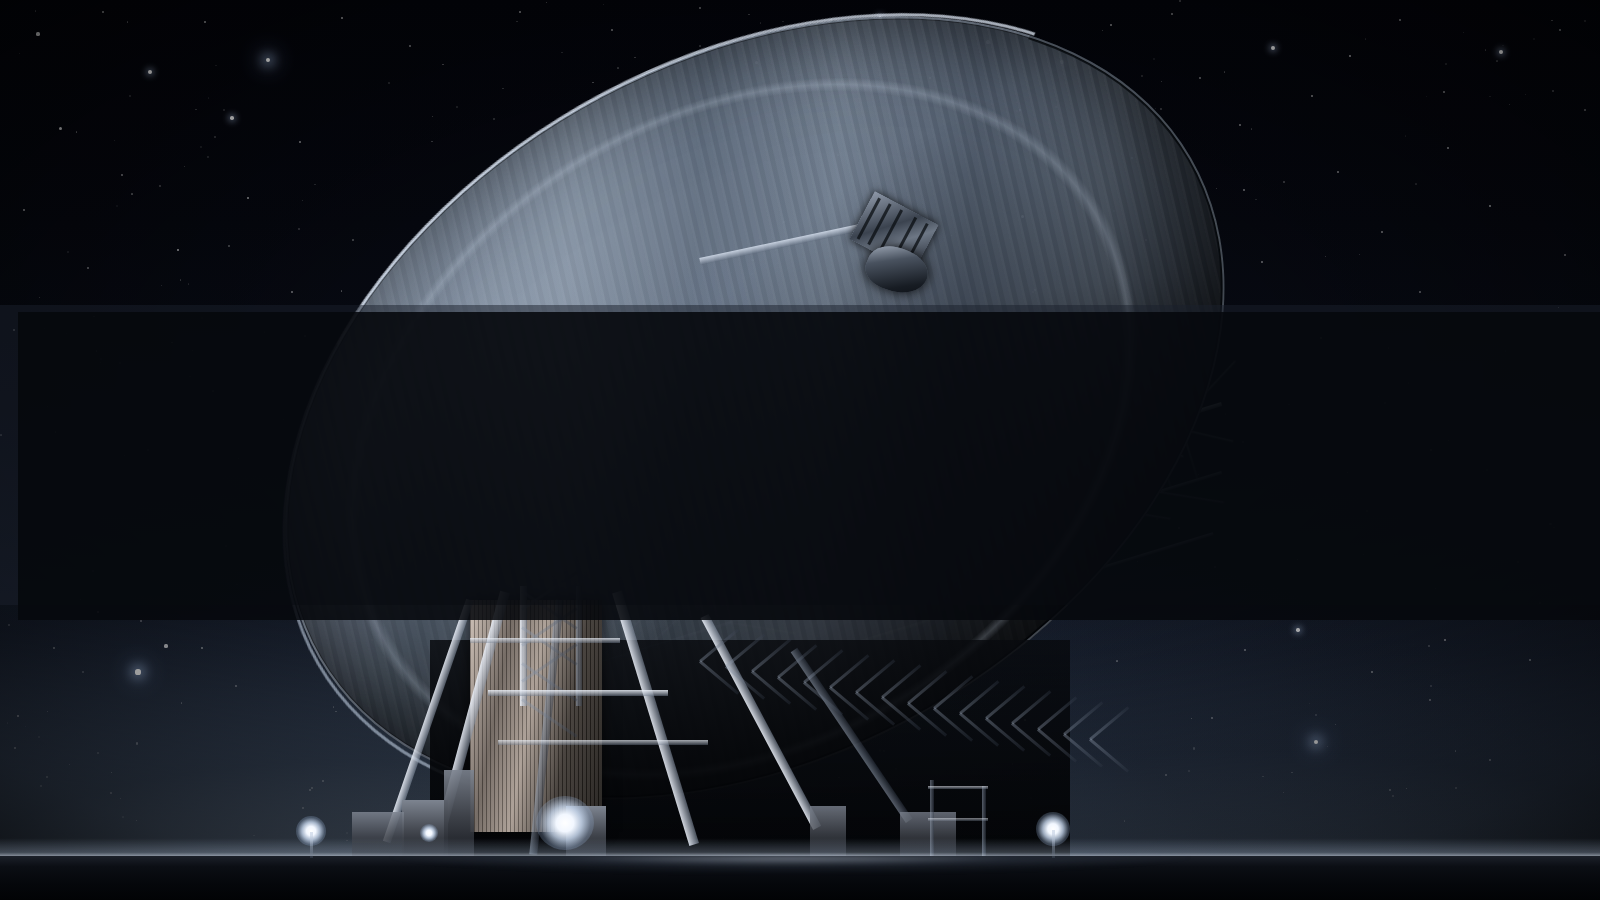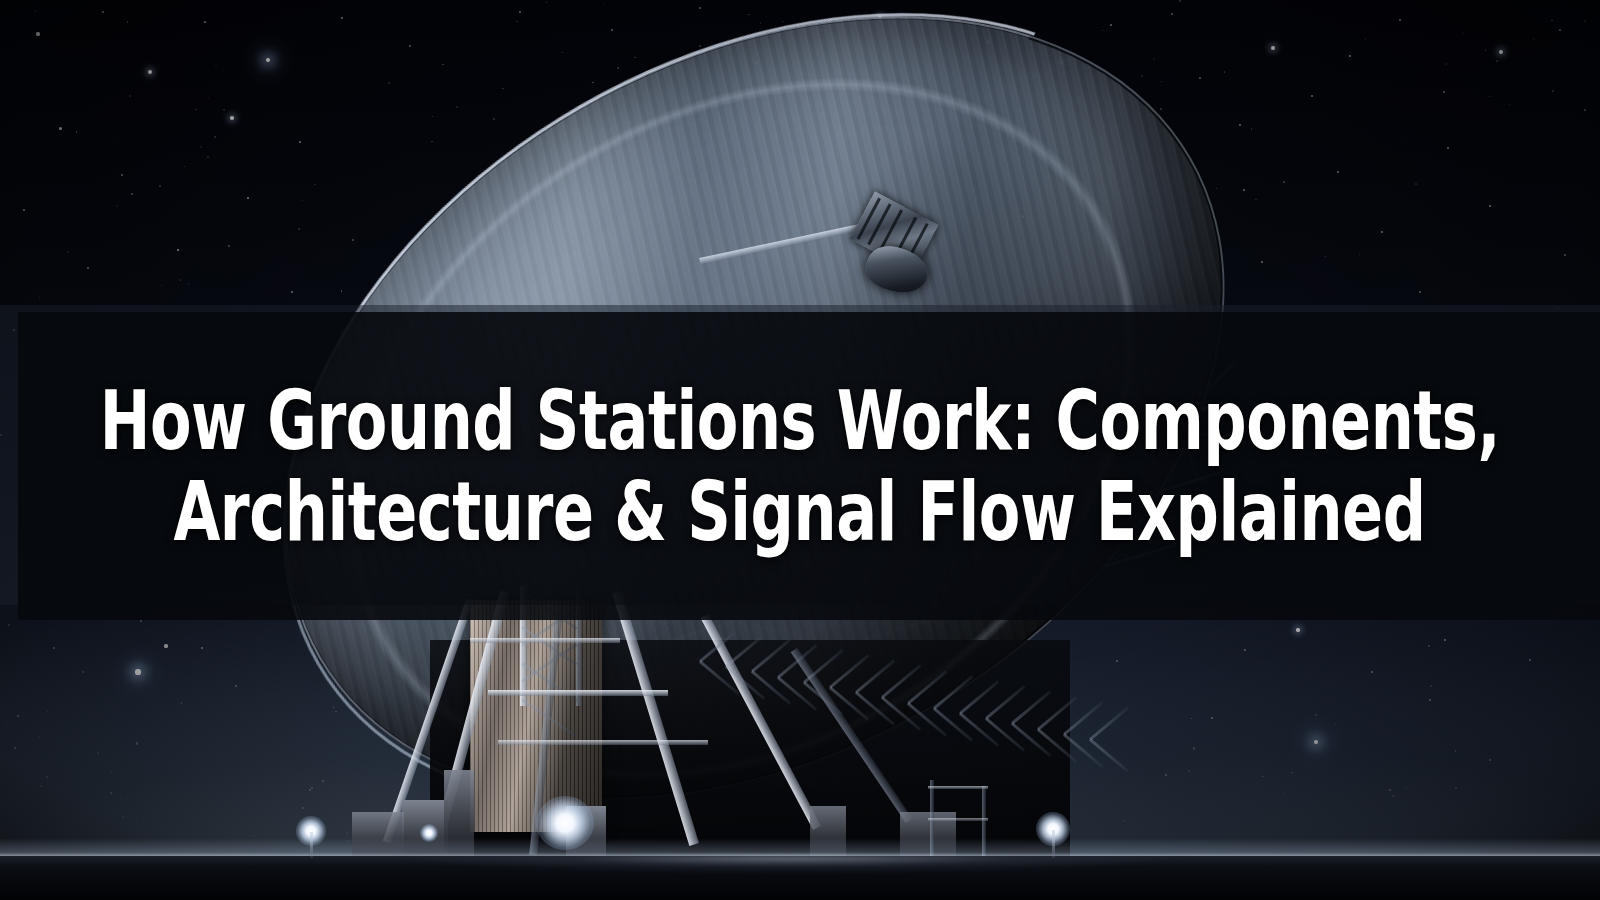--- a/index.html
+++ b/index.html
@@ -768,18 +768,14 @@
       <span class="flood" style="left:296px;top:816px;width:30px;height:30px;"></span>
       <span class="flood" style="left:536px;top:796px;width:58px;height:54px;"></span>
       <span class="flood" style="left:1036px;top:812px;width:34px;height:34px;"></span>
       <span class="flood" style="left:420px;top:824px;width:18px;height:18px;"></span>
       <span class="polelamp" style="left:310px;top:832px;height:26px;"></span>
       <span class="polelamp" style="left:1052px;top:830px;height:28px;"></span>
     </div>
 
   <div class="banner-outer"></div>
   <div class="banner-inner"></div>
-  <div class="title">
-    <div class="ln">How Ground Stations Work: Components,</div>
-    <div class="ln">Architecture &amp; Signal Flow Explained</div>
-  </div>
 
 </div>
 
 </body></html>

